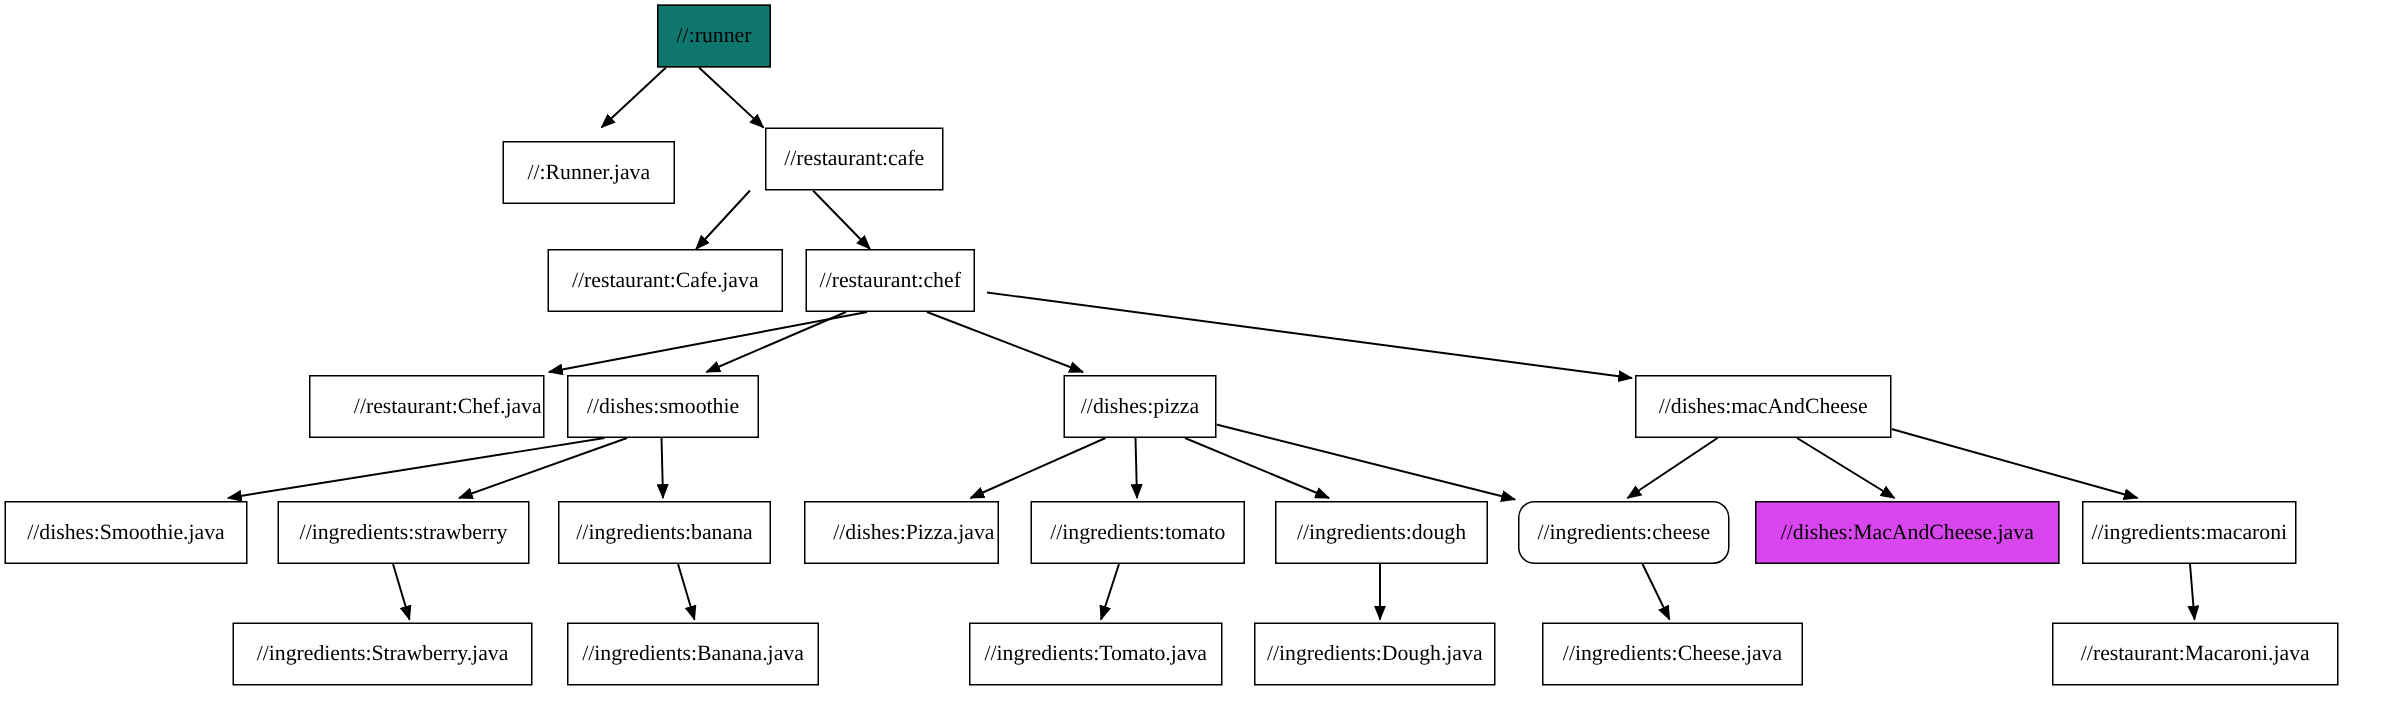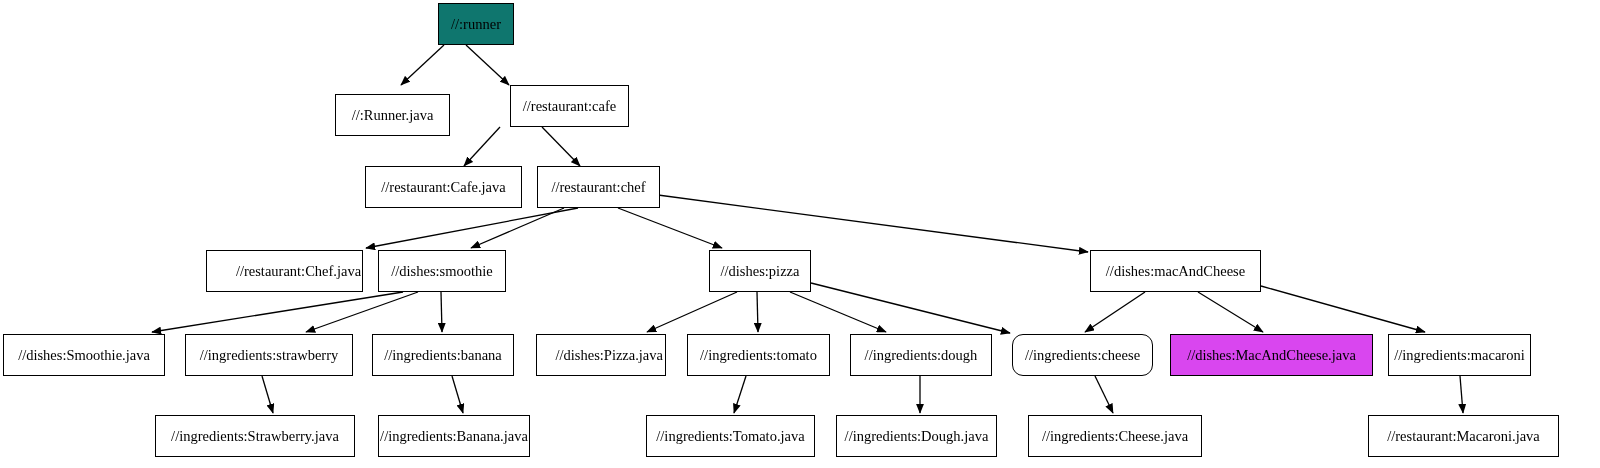--- a/index.html
+++ b/index.html
@@ -85,21 +85,21 @@
       </div>
       <div class="node" style="left: 335px; top: 94px; width: 115px; height: 42px; border-color: rgb(0, 0, 0); background: rgb(255, 255, 255);">
         <span class="node-label">//:Runner.java</span>
       </div>
       <div class="node" style="left: 462px; top: 85px; width: 119px; height: 42px; border-color: rgb(0, 0, 0); background: rgb(255, 255, 255); margin-left: 48px;">
         <span class="node-label">//restaurant:cafe</span>
       </div>
       <div class="node" style="left: 365px; top: 166px; width: 157px; height: 42px; border-color: rgb(0, 0, 0); background: rgb(255, 255, 255);">
         <span class="node-label">//restaurant:Cafe.java</span>
       </div>
-      <div class="node" style="left: 537px; top: 166px; width: 123px; height: 42px; border-color: rgb(0, 0, 0); background: rgb(255, 255, 255);">
+      <div class="node" style="left: 537px; top: 166px; width: 113px; height: 42px; border-color: rgb(0, 0, 0); background: rgb(255, 255, 255);">
         <span class="node-label">//restaurant:chef</span>
       </div>
       <div class="node" style="left: 206px; top: 250px; width: 157px; height: 42px; border-color: rgb(0, 0, 0); background: rgb(255, 255, 255); padding-left: 28px;">
         <span class="node-label">//restaurant:Chef.java</span>
       </div>
       <div class="node" style="left: 378px; top: 250px; width: 128px; height: 42px; border-color: rgb(0, 0, 0); background: rgb(255, 255, 255);">
         <span class="node-label">//dishes:smoothie</span>
       </div>
       <div class="node" style="left: 709px; top: 250px; width: 102px; height: 42px; border-color: rgb(0, 0, 0); background: rgb(255, 255, 255);">
         <span class="node-label">//dishes:pizza</span>
@@ -130,21 +130,21 @@
       </div>
       <div class="node" style="left: 1170px; top: 334px; width: 203px; height: 42px; border-color: rgb(0, 0, 0); background: #d946ef;">
         <span class="node-label">//dishes:MacAndCheese.java</span>
       </div>
       <div class="node" style="left: 1388px; top: 334px; width: 143px; height: 42px; border-color: rgb(0, 0, 0); background: rgb(255, 255, 255);">
         <span class="node-label">//ingredients:macaroni</span>
       </div>
       <div class="node" style="left: 155px; top: 415px; width: 200px; height: 42px; border-color: rgb(0, 0, 0); background: rgb(255, 255, 255);">
         <span class="node-label">//ingredients:Strawberry.java</span>
       </div>
-      <div class="node" style="left: 378px; top: 415px; width: 152px; height: 42px; border-color: rgb(0, 0, 0); background: rgb(255, 255, 255);">
+      <div class="node" style="left: 378px; top: 415px; width: 168px; height: 42px; border-color: rgb(0, 0, 0); background: rgb(255, 255, 255);">
         <span class="node-label">//ingredients:Banana.java</span>
       </div>
       <div class="node" style="left: 646px; top: 415px; width: 169px; height: 42px; border-color: rgb(0, 0, 0); background: rgb(255, 255, 255);">
         <span class="node-label">//ingredients:Tomato.java</span>
       </div>
       <div class="node" style="left: 836px; top: 415px; width: 161px; height: 42px; border-color: rgb(0, 0, 0); background: rgb(255, 255, 255);">
         <span class="node-label">//ingredients:Dough.java</span>
       </div>
       <div class="node" style="left: 1028px; top: 415px; width: 174px; height: 42px; border-color: rgb(0, 0, 0); background: rgb(255, 255, 255);">
         <span class="node-label">//ingredients:Cheese.java</span>

